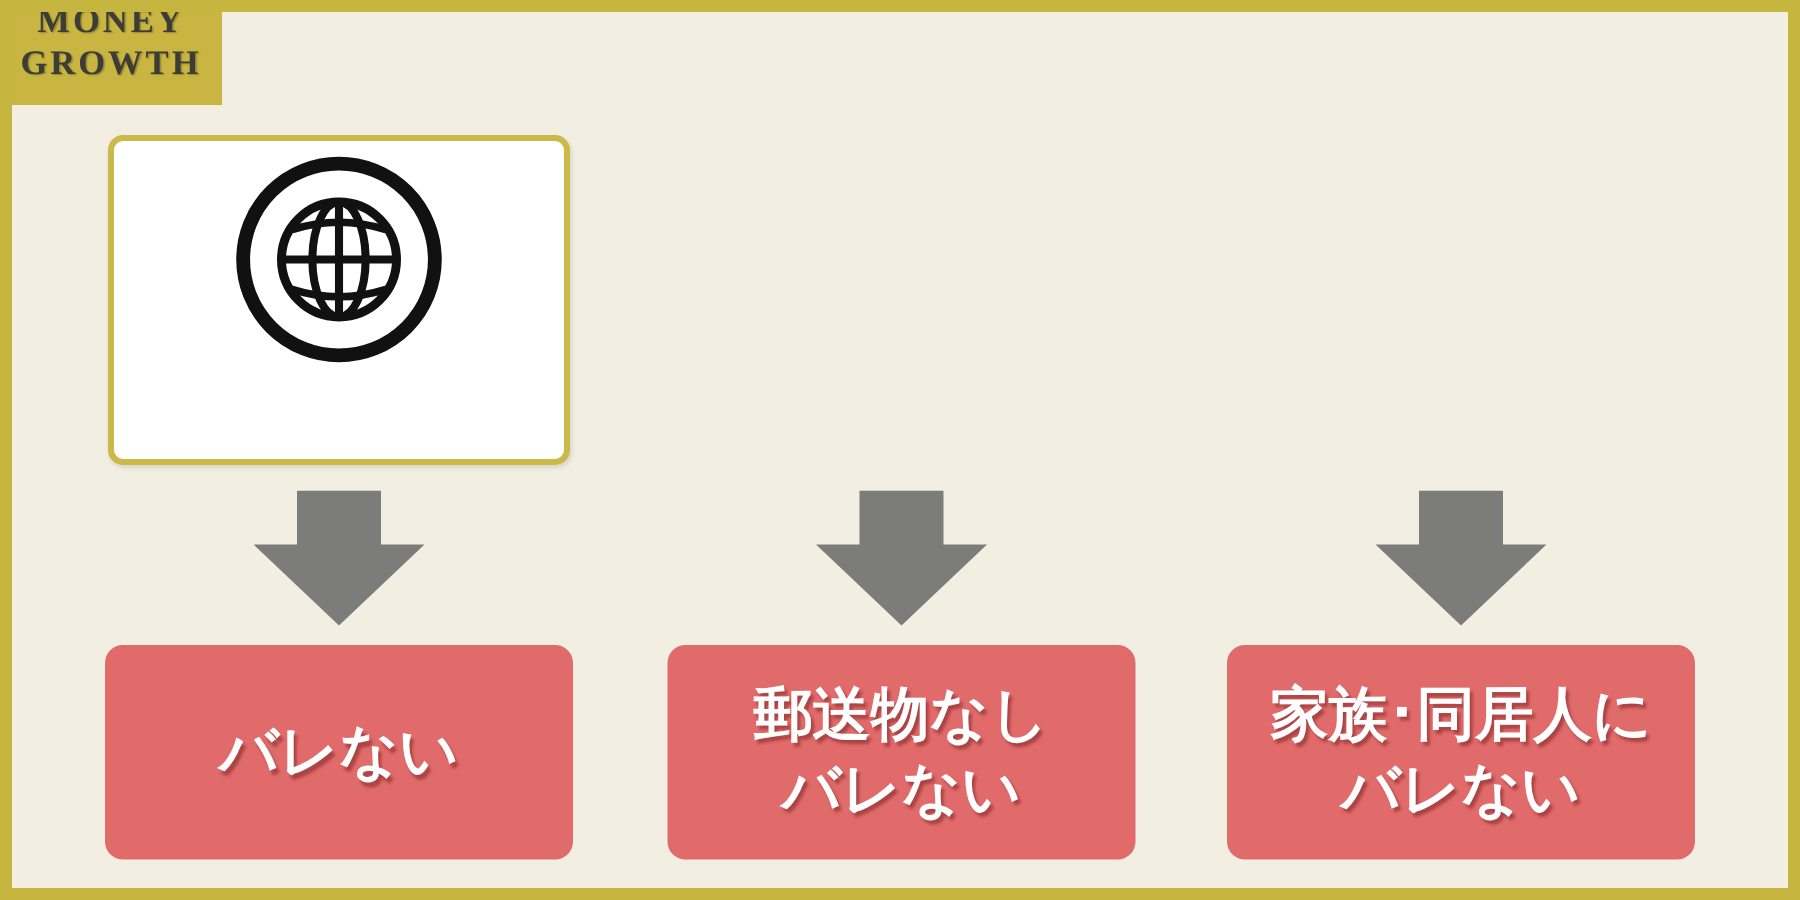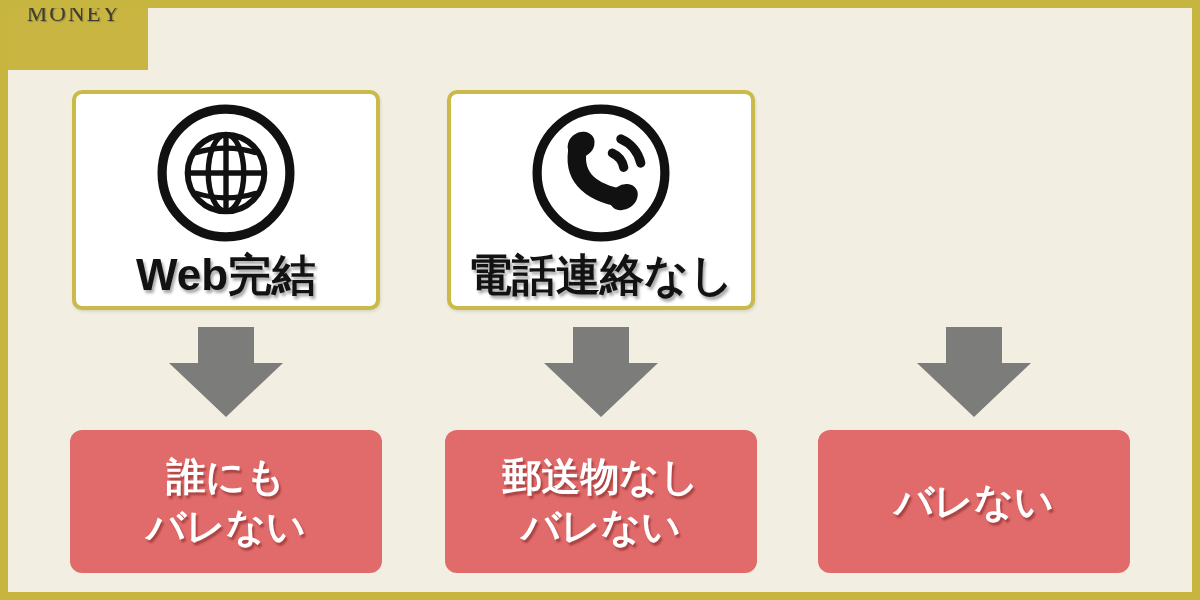--- a/index.html
+++ b/index.html
@@ -17,21 +17,21 @@
 
   .logo {
     position: absolute;
     top: -8px;
     left: -8px;
     width: 148px;
     height: 70px;
     background: var(--gold-logo, #c8b542);
     color: var(--logo-ink, #3d3d35);
     font-family: "Liberation Serif", serif;
-    font-weight: 400;
+    font-weight: 700;
     font-size: 23px;
     letter-spacing: 2px;
     text-align: center;
     display: flex;
     flex-direction: column;
     justify-content: flex-start;
     line-height: 1.22;
     text-shadow: 1px 1px 1px rgba(0,0,0,0.25);
   }
 
@@ -107,67 +107,56 @@
     text-shadow: 2px 3px 2px rgba(125,35,35,0.55);
   }
 </style>
 </head>
 <body>
 
 <div class="frame">
 
   <div class="logo">
     <span>MONEY</span>
+    <span>GROWTH</span>
   </div>
 
   <div class="column col-1">
     <div class="card">
       <svg class="card-icon" viewBox="0 0 100 100">
         <circle cx="50" cy="50" r="45" fill="none" stroke="#111" stroke-width="6.5"></circle>
         <circle cx="50" cy="50" r="27" fill="none" stroke="#111" stroke-width="4.2"></circle>
         <ellipse cx="50" cy="50" rx="12.5" ry="27" fill="none" stroke="#111" stroke-width="3.8"></ellipse>
         <line x1="50" y1="23" x2="50" y2="77" stroke="#111" stroke-width="3.8"></line>
         <line x1="23" y1="50" x2="77" y2="50" stroke="#111" stroke-width="3.8"></line>
         <path d="M28 36 Q50 29 72 36" fill="none" stroke="#111" stroke-width="3.6"></path>
         <path d="M28 64 Q50 71 72 64" fill="none" stroke="#111" stroke-width="3.6"></path>
       </svg>
-      <div class="card-label">Web完結</div>
     </div>
     <svg class="arrow" viewBox="0 0 114 90">
       <polygon points="29,0 85,0 85,36 114,36 57,90 0,36 29,36" fill="#7c7c7a"></polygon>
     </svg>
     <div class="result-box">
-      <div class="result-line">誰にも</div>
       <div class="result-line">バレない</div>
     </div>
   </div>
 
   <div class="column col-2">
-    <div class="card">
-      <svg class="card-icon" viewBox="0 0 100 100">
-        <circle cx="50" cy="50" r="45" fill="none" stroke="#111" stroke-width="6.5"></circle>
-        <path d="M34 31 Q27 61 66 68" fill="none" stroke="#111" stroke-width="13" stroke-linecap="round"></path>
-        <ellipse cx="36" cy="30" rx="10" ry="8.5" fill="#111" transform="rotate(-38 36 30)"></ellipse>
-        <ellipse cx="66" cy="67" rx="10.5" ry="8.5" fill="#111" transform="rotate(-35 66 67)"></ellipse>
-        <path d="M58 36 A14 14 0 0 1 66 46" fill="none" stroke="#111" stroke-width="6.5" stroke-linecap="round"></path>
-        <path d="M64 26 A24 24 0 0 1 78 43" fill="none" stroke="#111" stroke-width="6.5" stroke-linecap="round"></path>
-      </svg>
-      <div class="card-label">電話連絡なし</div>
-    </div>
     <svg class="arrow" viewBox="0 0 114 90">
       <polygon points="29,0 85,0 85,36 114,36 57,90 0,36 29,36" fill="#7c7c7a"></polygon>
     </svg>
     <div class="result-box">
       <div class="result-line">郵送物なし</div>
       <div class="result-line">バレない</div>
     </div>
   </div>
 
   <div class="column col-3">
     <svg class="arrow" viewBox="0 0 114 90">
       <polygon points="29,0 85,0 85,36 114,36 57,90 0,36 29,36" fill="#7c7c7a"></polygon>
     </svg>
     <div class="result-box">
+      <div class="result-line">家族･同居人に</div>
       <div class="result-line">バレない</div>
     </div>
   </div>
 
 </div>
 
 </body></html>

